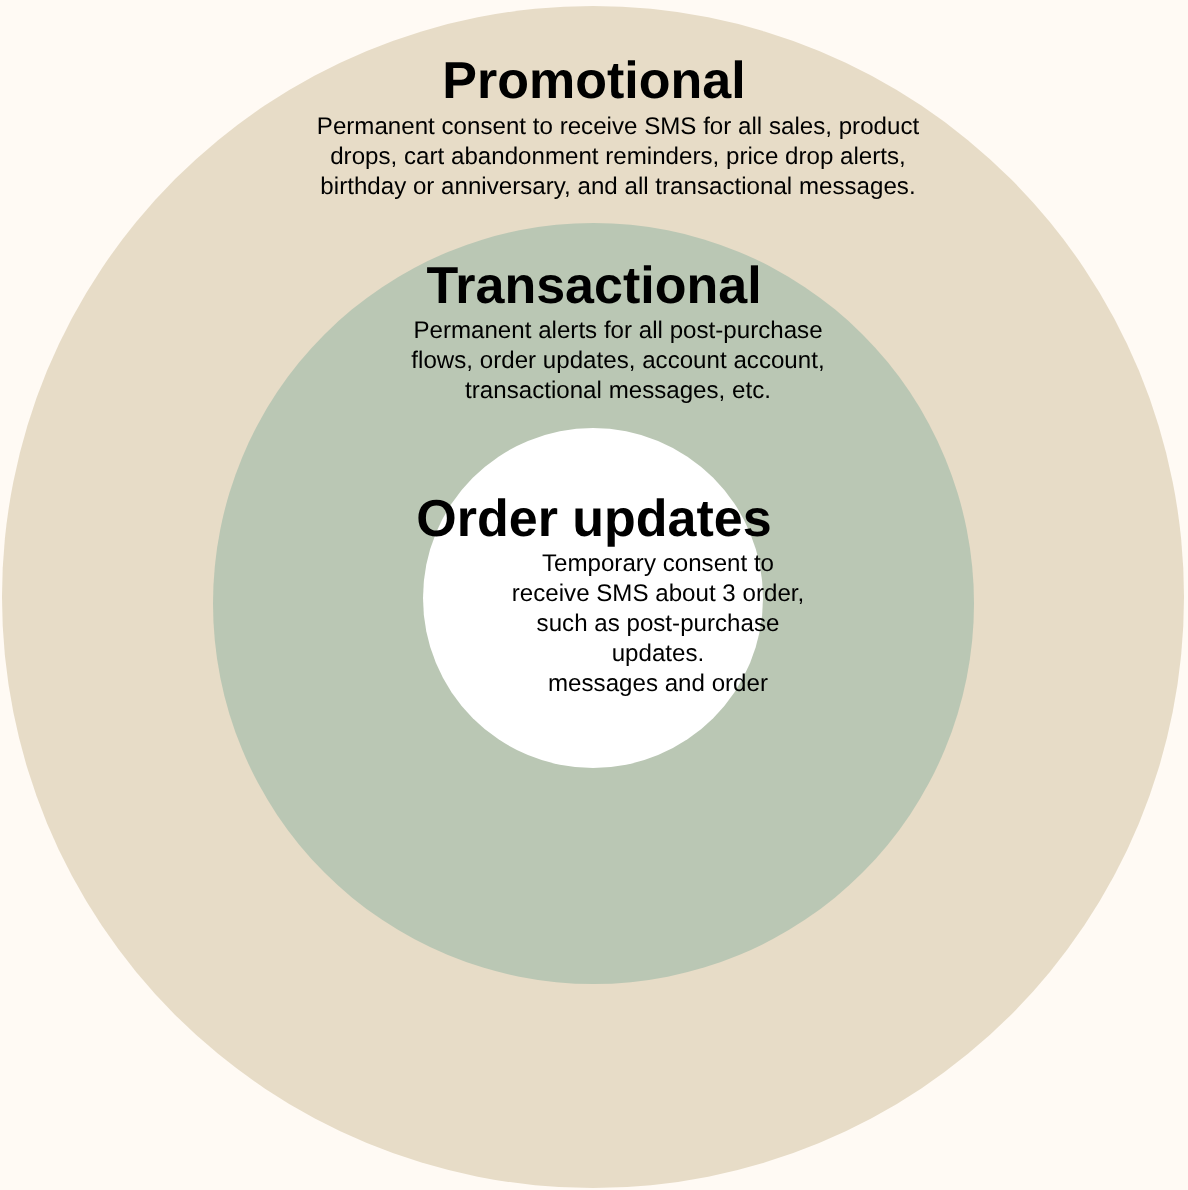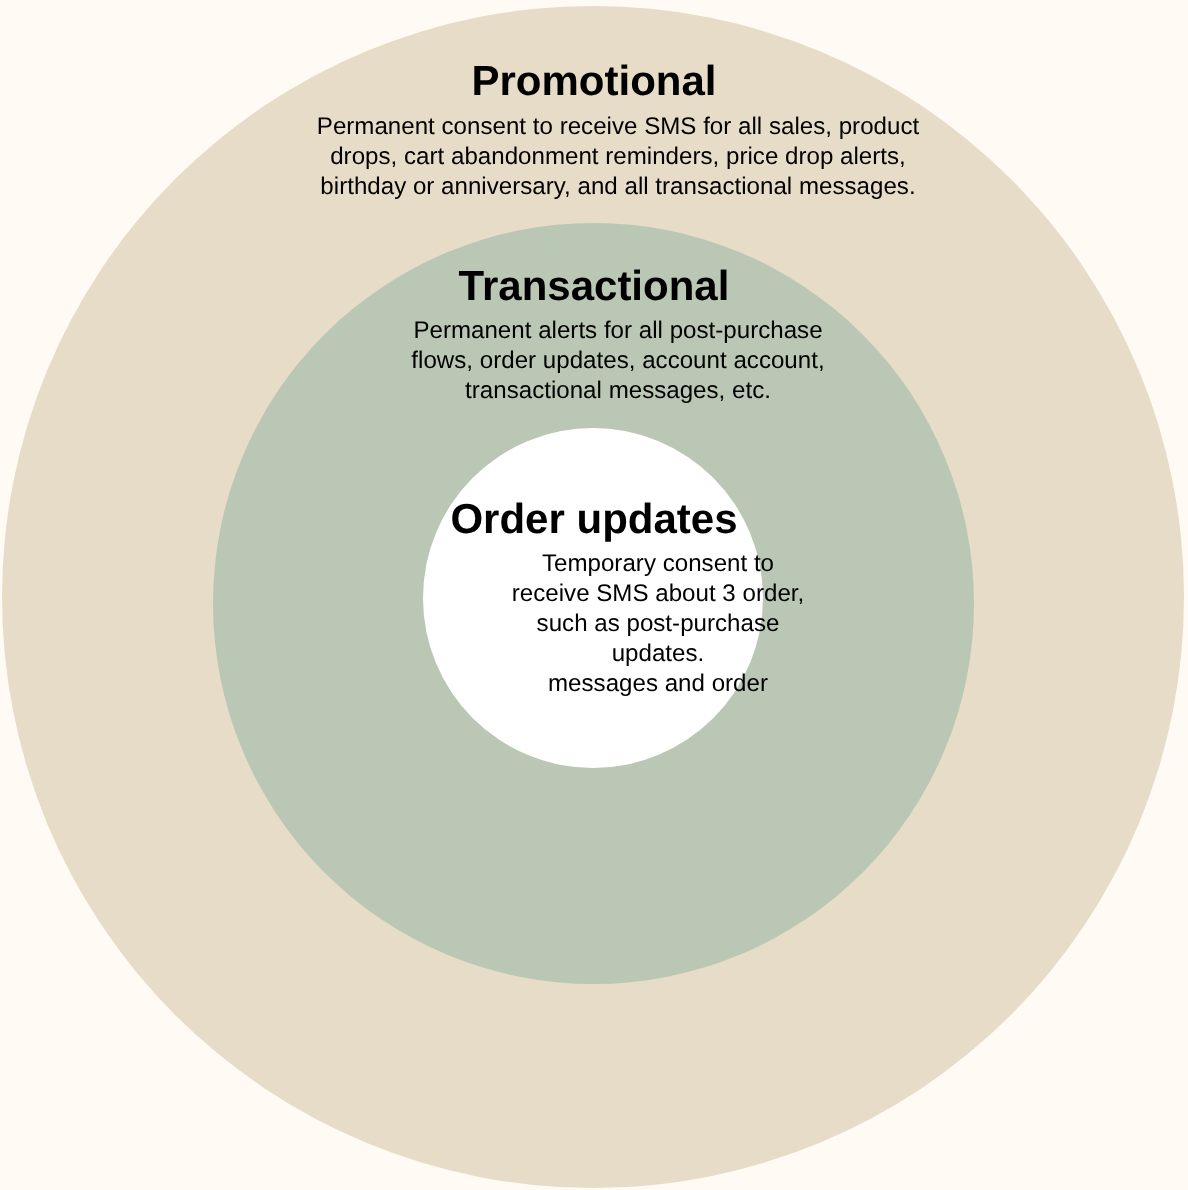--- a/index.html
+++ b/index.html
@@ -39,21 +39,21 @@
     left: 0;
     top: 0;
     width: 1188px;
     text-align: center;
     color: #000000;
   }
   .title {
     position: absolute;
     width: 1188px;
     font-weight: bold;
-    font-size: 42px;
+    font-size: 52px;
     line-height: 48px;
     letter-spacing: 0px;
     white-space: nowrap;
   }
   .lines {
     position: absolute;
     width: 1188px;
     padding-left: 24px;
   }
   .body-line {

